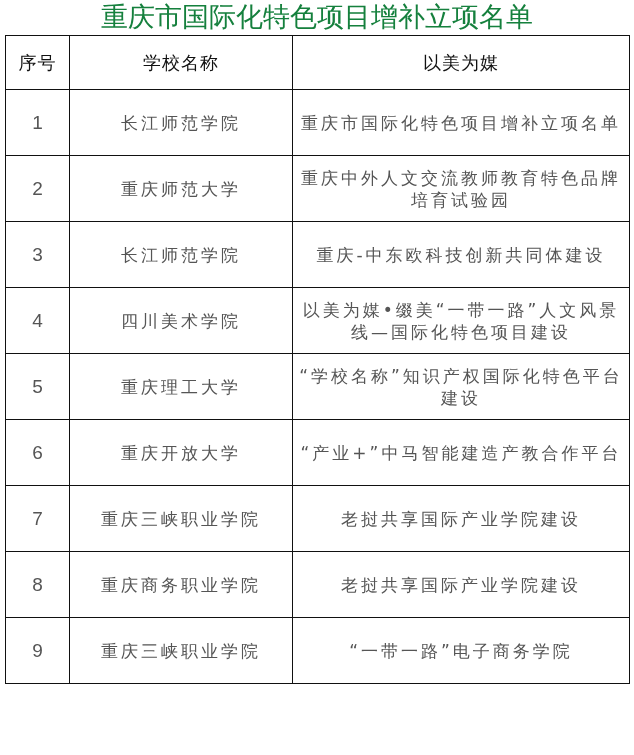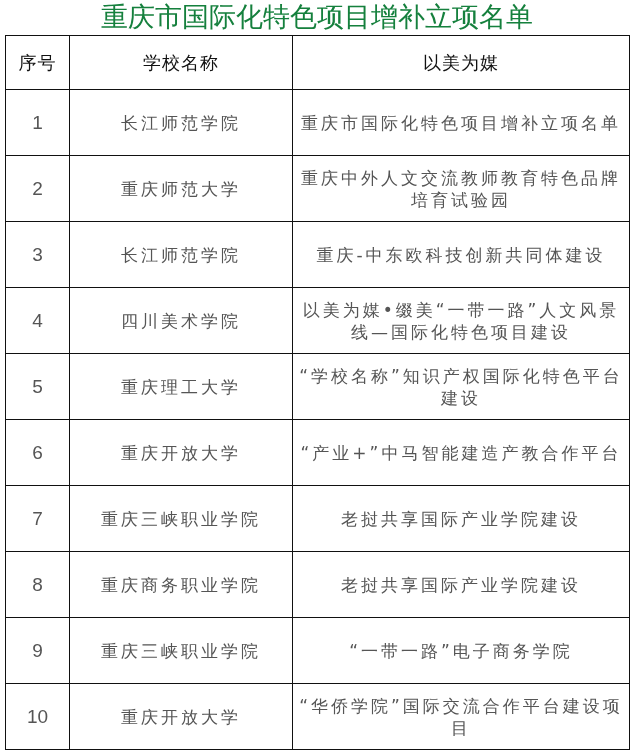--- a/index.html
+++ b/index.html
@@ -73,19 +73,14 @@
     <tr>
       <td class="num">8</td>
       <td>重庆商务职业学院</td>
       <td>老挝共享国际产业学院建设</td>
     </tr>
     <tr>
       <td class="num">9</td>
       <td>重庆三峡职业学院</td>
       <td>“一带一路”电子商务学院</td>
     </tr>
-    <tr>
-      <td class="num">10</td>
-      <td>重庆开放大学</td>
-      <td>“华侨学院”国际交流合作平台建设项目</td>
-    </tr>
   </tbody>
 </table>
 
 </body></html>

